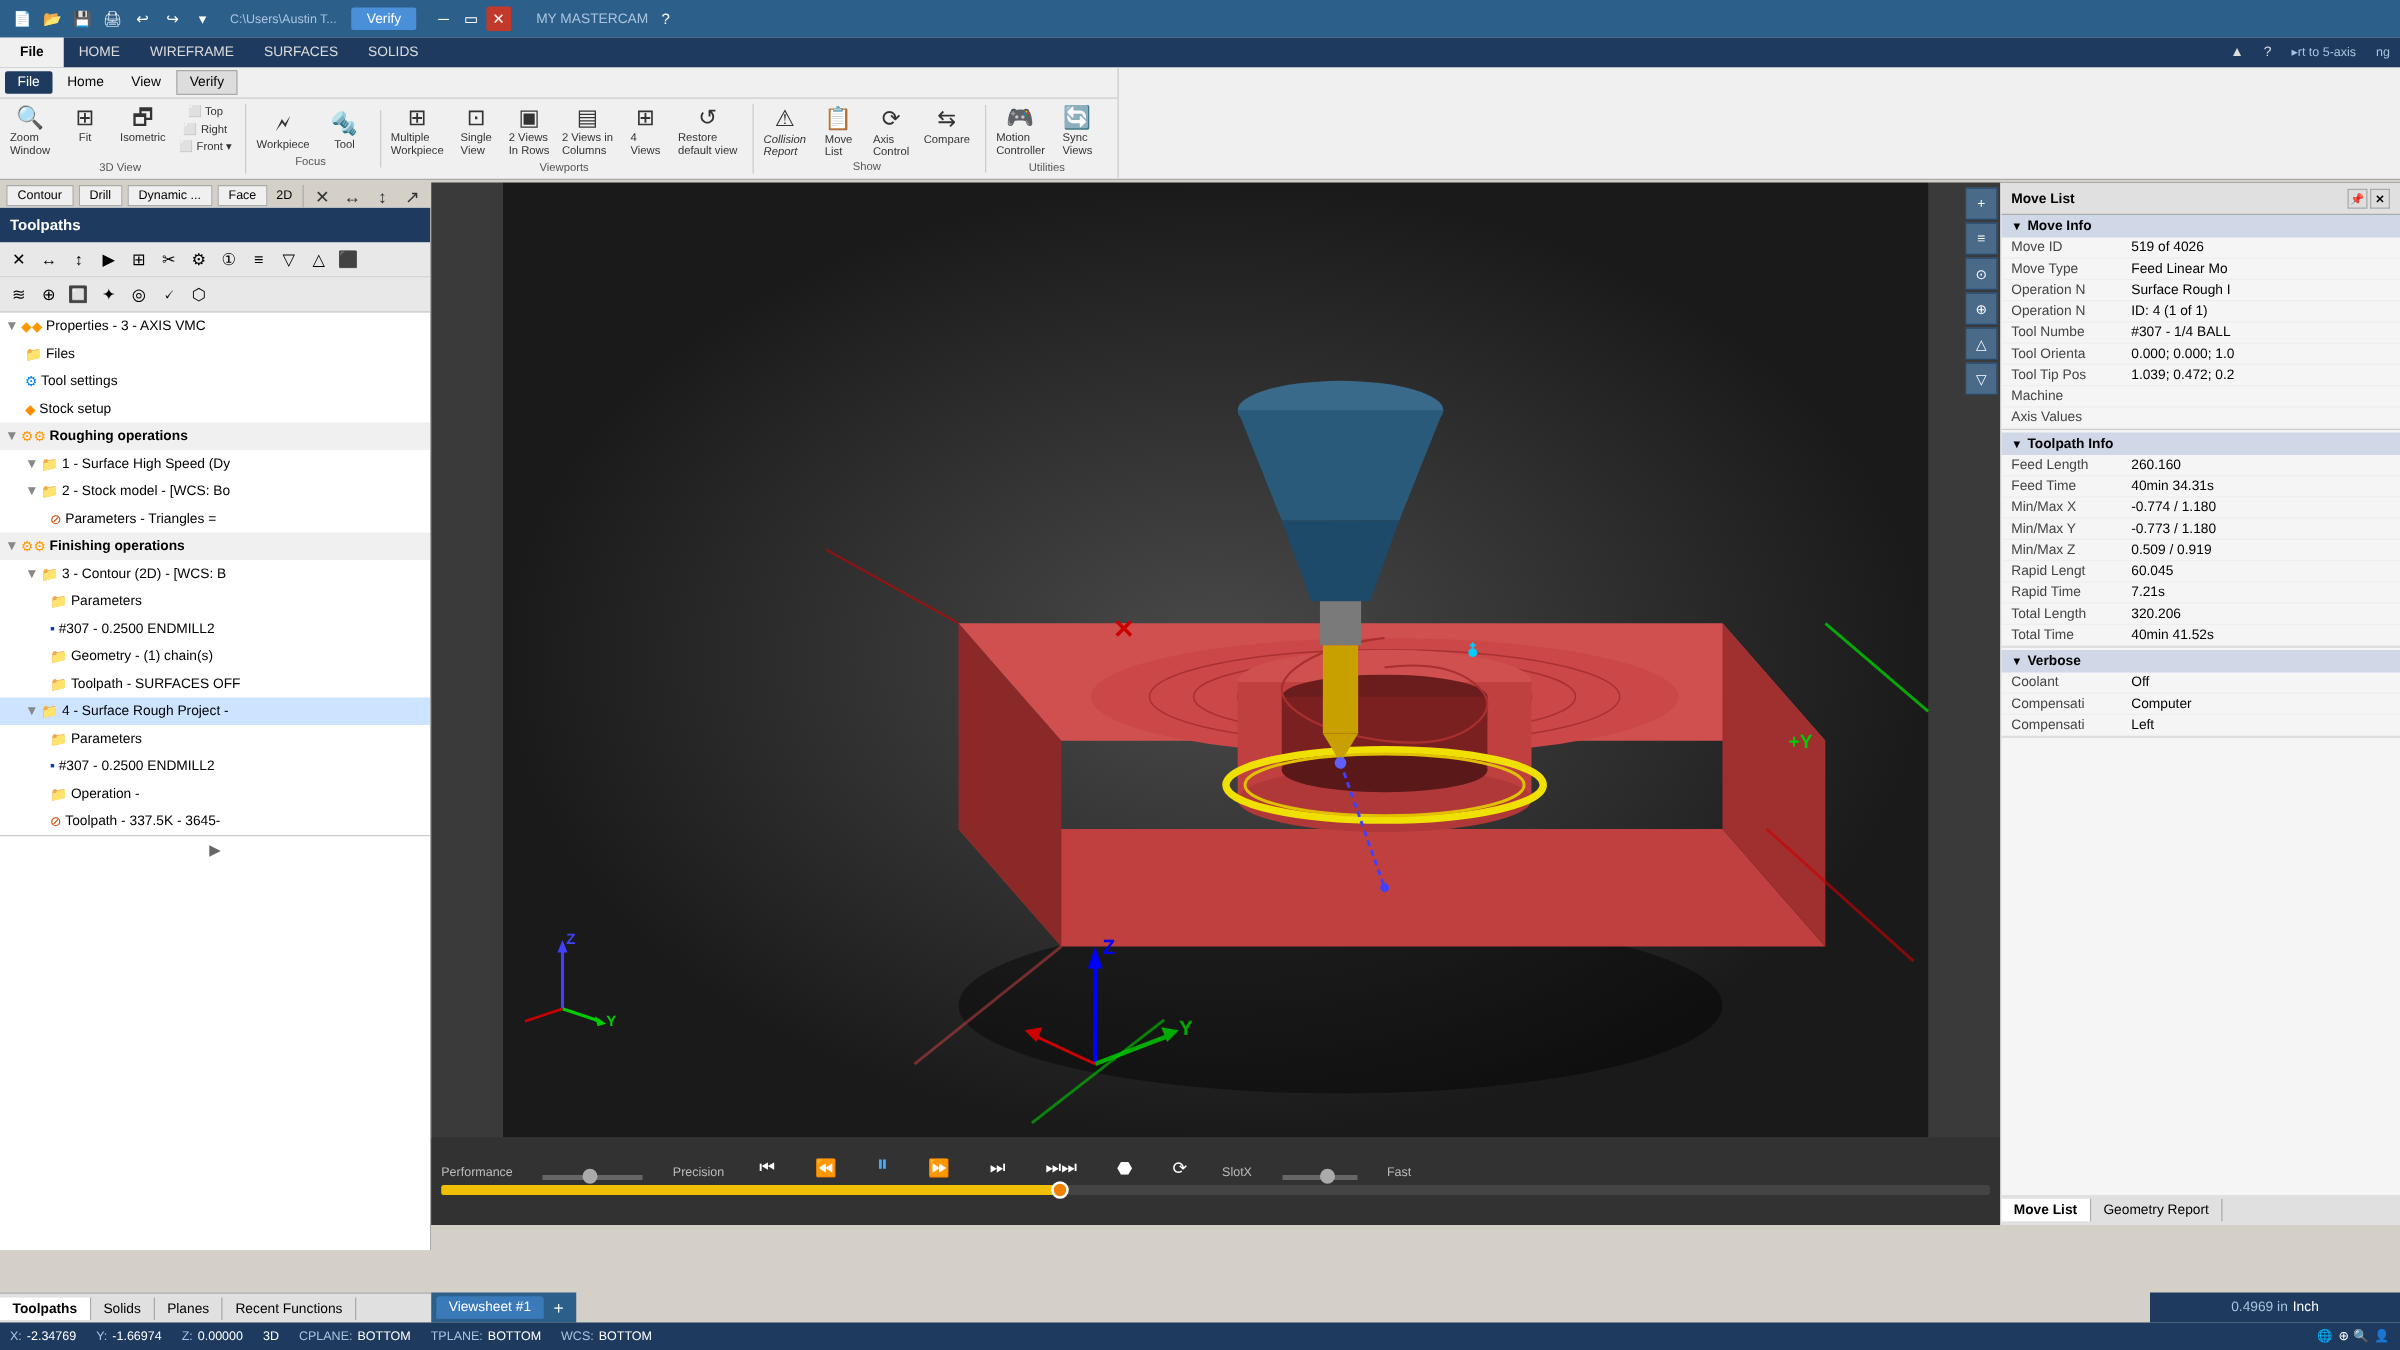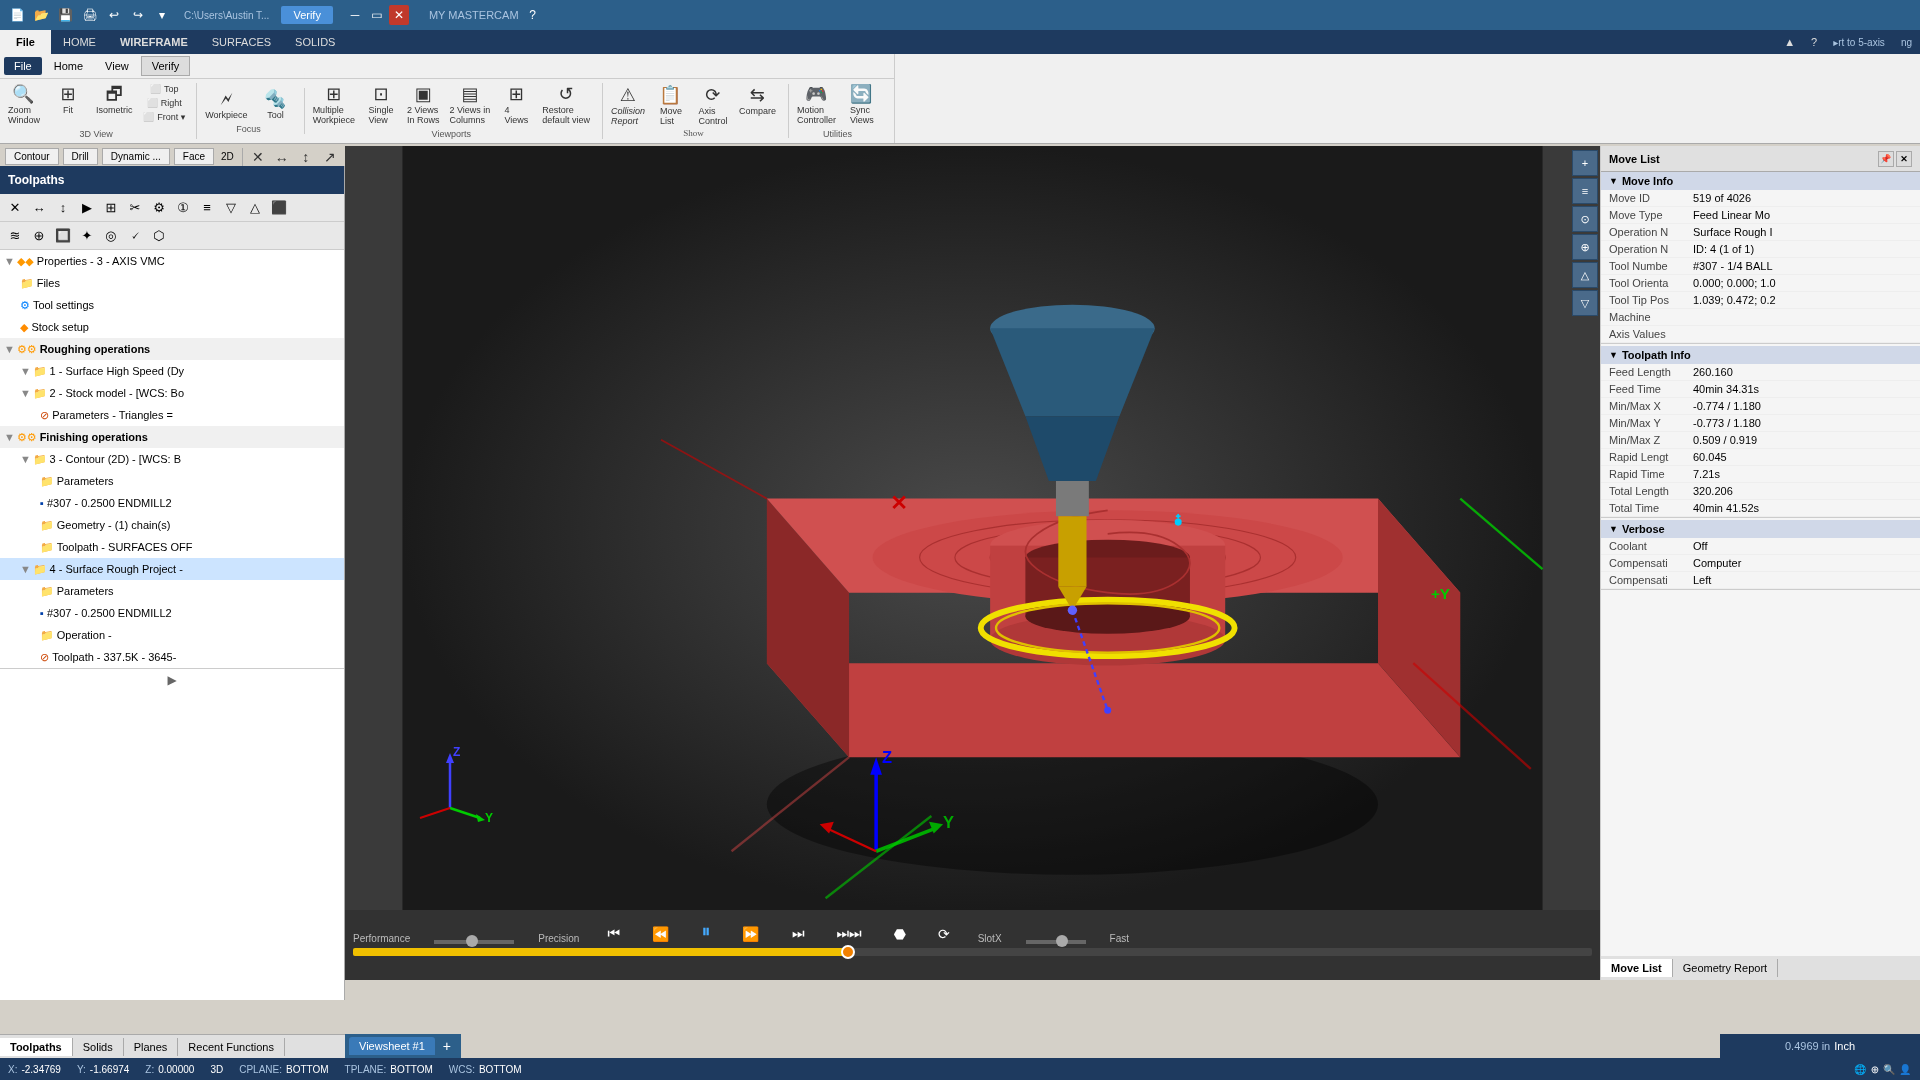--- a/index.html
+++ b/index.html
@@ -156,21 +156,21 @@
       cursor: pointer;
     }
     .info-section-header .arrow { margin-right: 4px; font-size: 9px; }
 
     .info-row {
       display: flex;
       padding: 2px 8px;
       font-size: 11px;
       border-bottom: 1px solid #eee;
     }
-    .info-label { width: 84px; color: #444; flex-shrink: 0; }
+    .info-label { width: 96px; color: #444; flex-shrink: 0; }
     .info-value { color: #000; font-weight: 500; }
 
     
     #status-bar {
       position: absolute;
       bottom: 0;
       left: 0;
       right: 0;
       height: 22px;
       background: #1e3a5f;
@@ -423,21 +423,21 @@
   </div>
   <div style="margin-left:16px;font-size:11px;color:#aac4e0;">MY MASTERCAM</div>
   <div class="qat-btn">?</div>
 </div>
 
 <div style="position:absolute;top:30px;left:0;right:0;">
 
   <div style="height:24px;background:#1e3a5f;display:flex;align-items:stretch;">
     <div style="background:#f0f0f0;color:#000;padding:0 16px;display:flex;align-items:center;font-size:11px;font-weight:bold;cursor:pointer;">File</div>
     <div style="color:#ddd;padding:0 12px;display:flex;align-items:center;font-size:11px;cursor:pointer;">HOME</div>
-    <div style="color:#ddd;padding:0 12px;display:flex;align-items:center;font-size:11px;cursor:pointer;font-weight:bold;">WIREFRAME</div>
+    <div style="color:#ddd;padding:0 12px;display:flex;align-items:center;font-size:11px;cursor:pointer;">WIREFRAME</div>
     <div style="color:#ddd;padding:0 12px;display:flex;align-items:center;font-size:11px;cursor:pointer;">SURFACES</div>
     <div style="color:#ddd;padding:0 12px;display:flex;align-items:center;font-size:11px;cursor:pointer;">SOLIDS</div>
     <div style="flex:1;"></div>
     <div style="color:#ddd;padding:0 8px;display:flex;align-items:center;font-size:11px;cursor:pointer;">▲</div>
     <div style="color:#ddd;padding:0 8px;display:flex;align-items:center;font-size:11px;cursor:pointer;">?</div>
     <div style="color:#aac4e0;padding:0 8px;display:flex;align-items:center;font-size:10px;">▸rt to 5-axis</div>
     <div style="color:#aac4e0;padding:0 8px;display:flex;align-items:center;font-size:10px;">ng</div>
   </div>
 
   <div style="display:flex;height:90px;background:#f0f0f0;border-bottom:1px solid #aaa;">
@@ -531,21 +531,21 @@
               </div>
             <div class="ribbon-btn">
                 <span class="icon">⟳</span>
                 <span style="font-size:9px;">Axis<br>Control</span>
               </div>
             <div class="ribbon-btn">
                 <span class="icon">⇆</span>
                 <span style="font-size:9px;">Compare</span>
               </div>
           </div>
-          <div style="font-size:9px;color:#555;margin-top:0;font-family:Liberation Serif, serif;">Show</div>
+          <div style="font-size:9px;color:#555;margin-top:0;">Show</div>
         </div>
 
         <div style="display:flex;flex-direction:column;align-items:center;padding-right:8px;">
           <div style="display:flex;gap:2px;">
             <div class="ribbon-btn">
                 <span class="icon">🎮</span>
                 <span style="font-size:9px;">Motion<br>Controller</span>
               </div>
             <div class="ribbon-btn">
                 <span class="icon">🔄</span>

